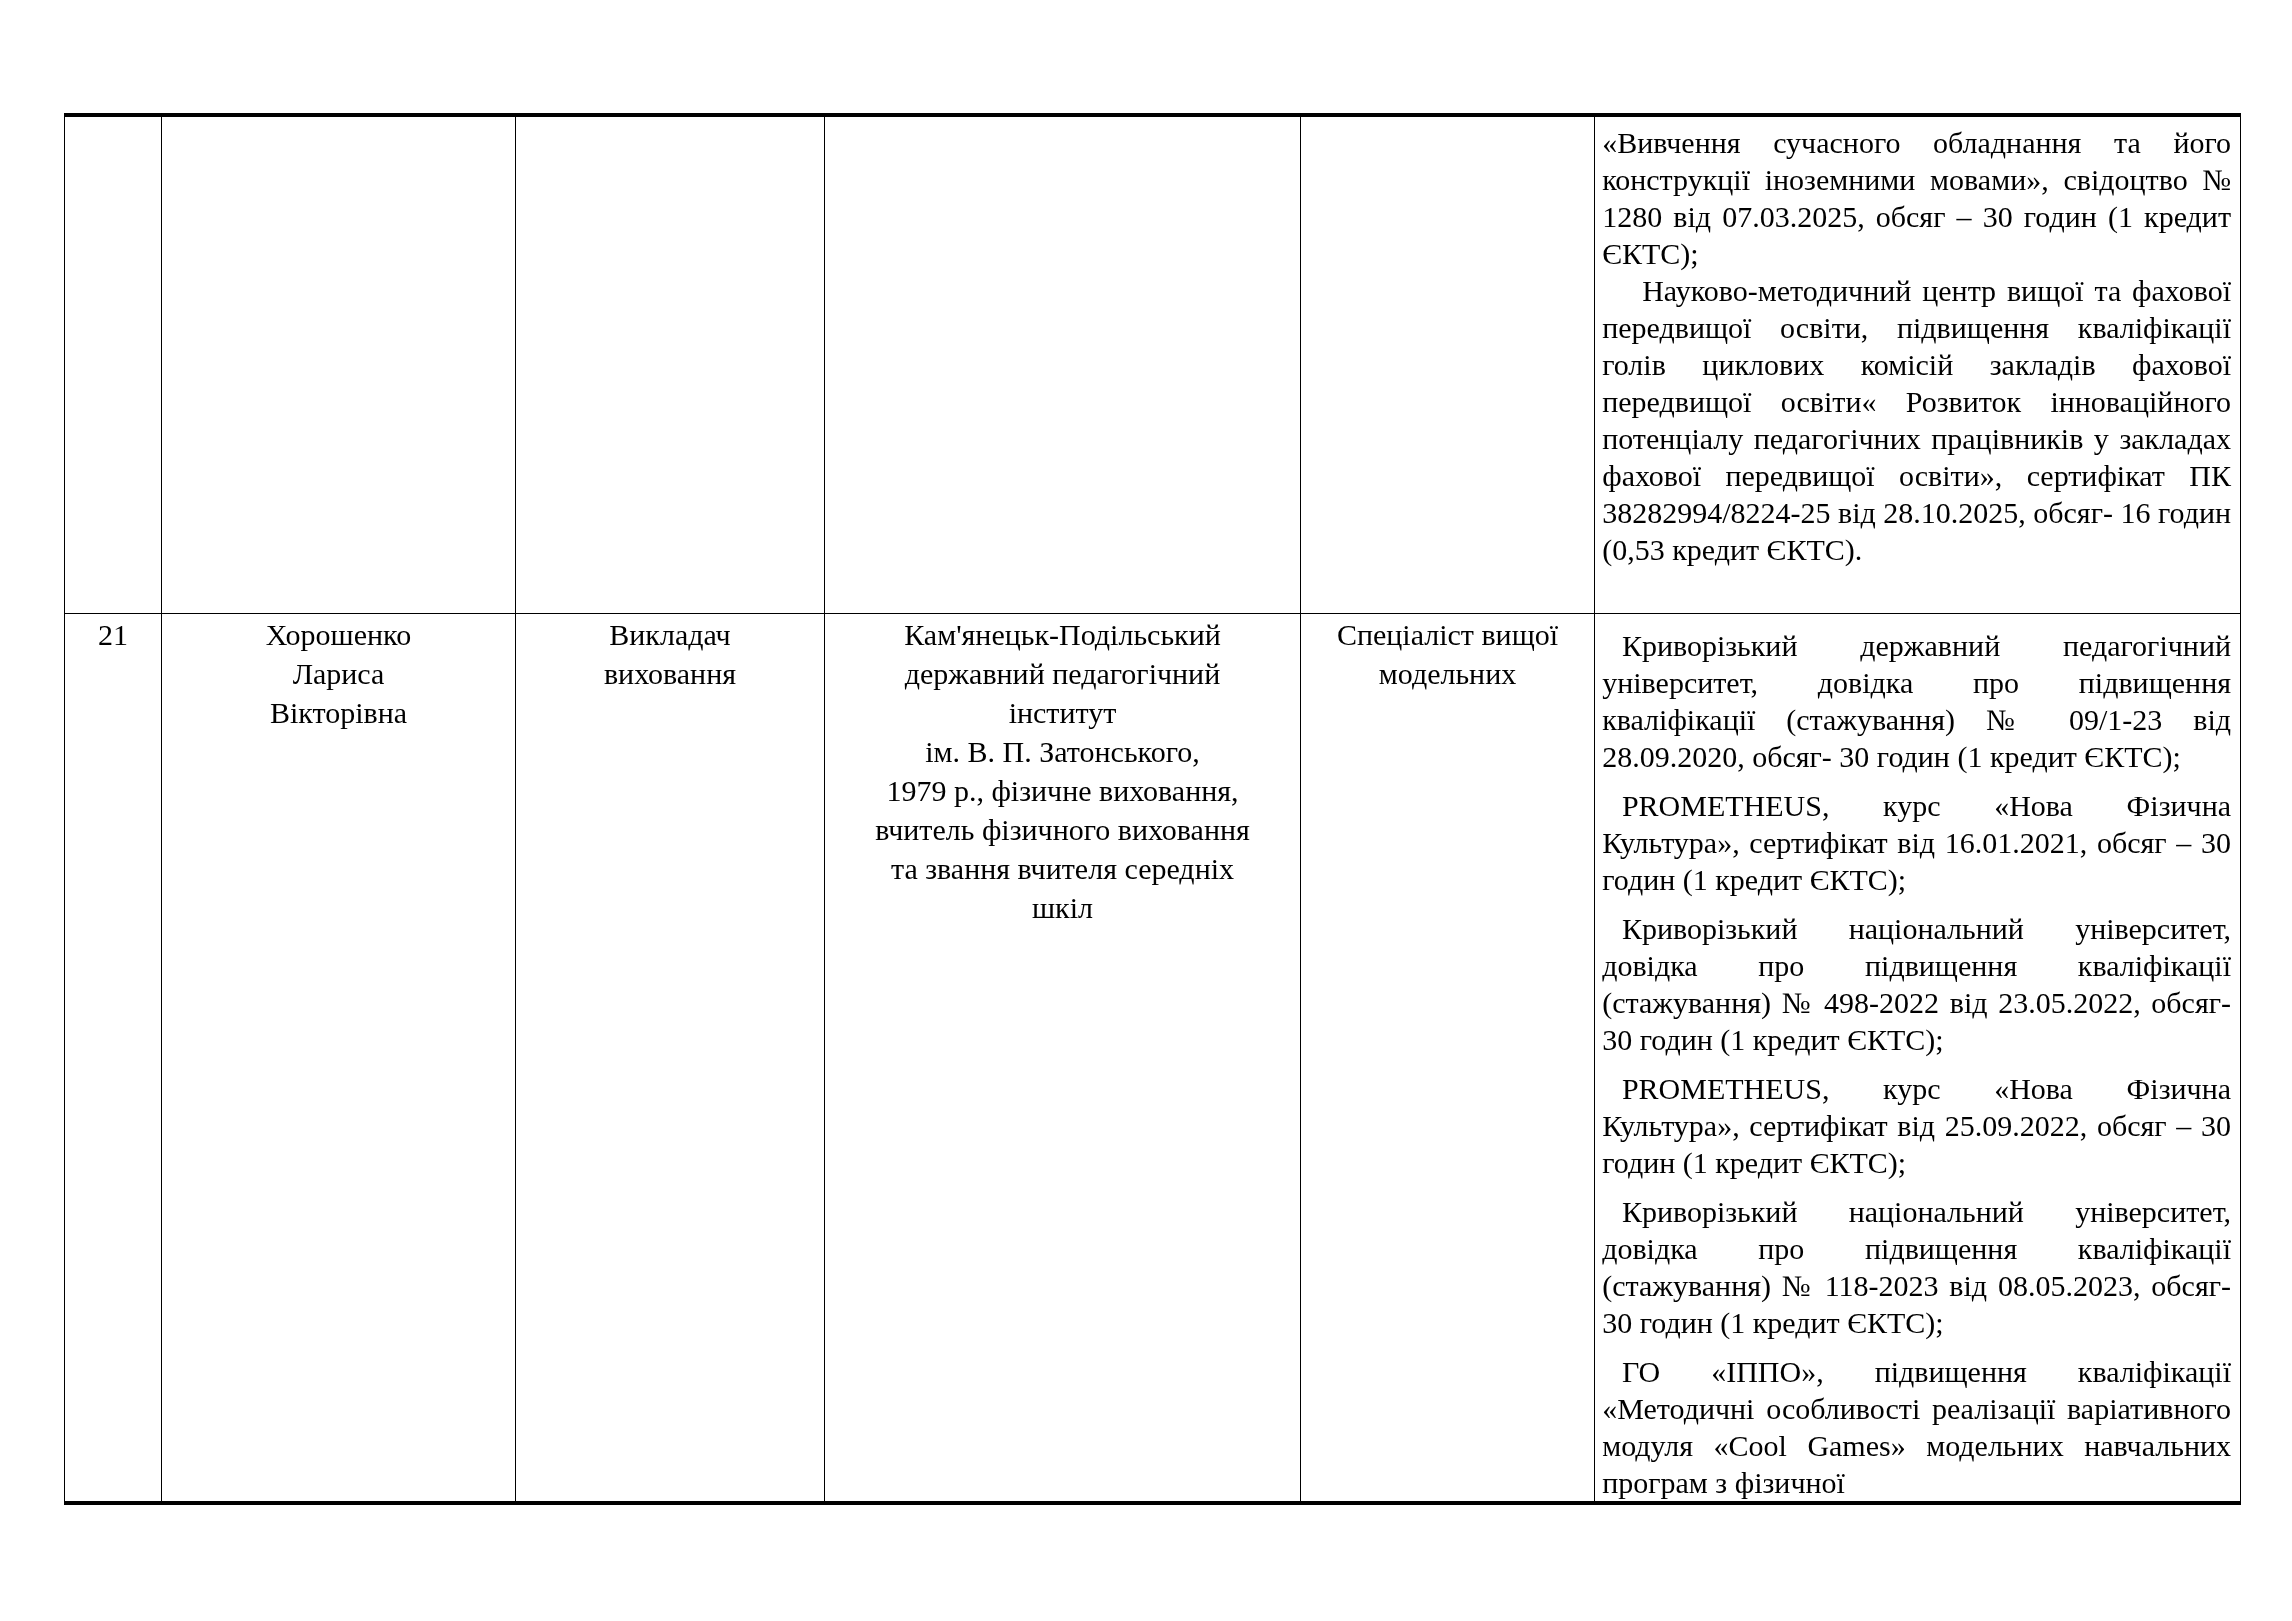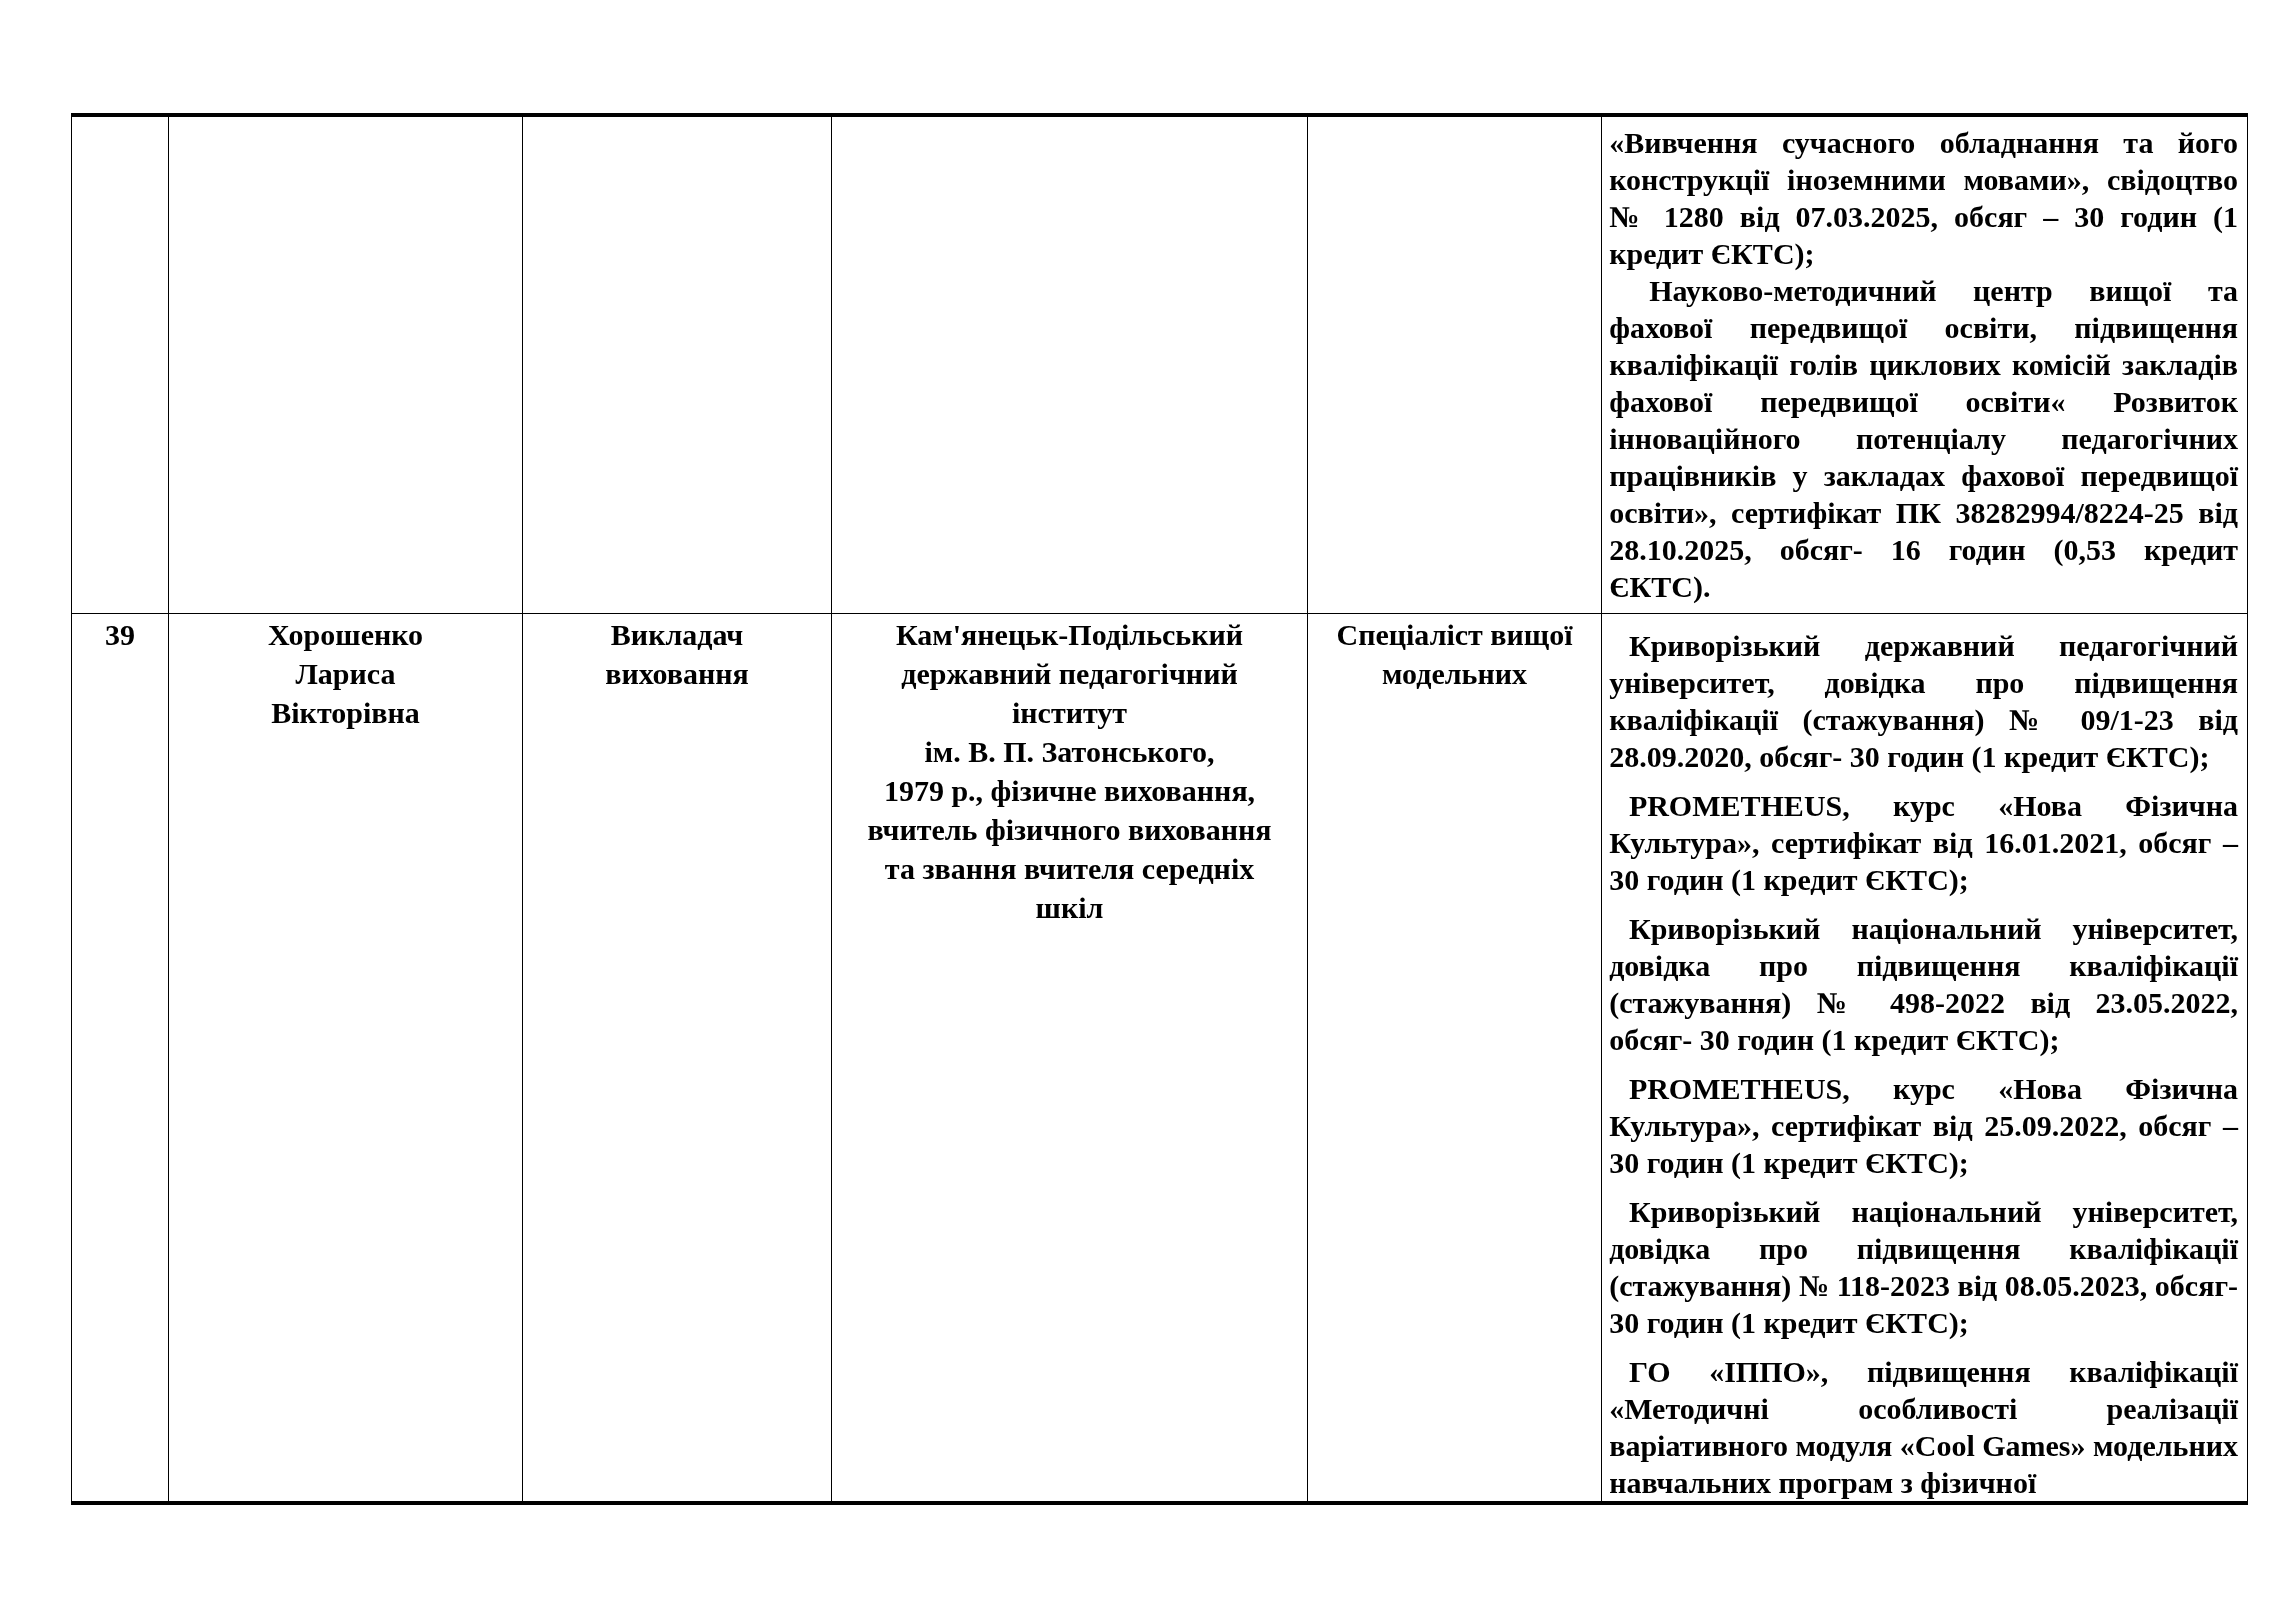--- a/index.html
+++ b/index.html
@@ -10,30 +10,29 @@
   .page {
     position: relative;
     width: 2293px;
     height: 1622px;
     background: #ffffff;
     font-family: "Liberation Serif", "DejaVu Serif", serif;
     color: #000000;
   }
   table.doc-table {
     position: absolute;
-    left: 71px;
+    left: 64px;
     top: 113px;
     width: 2174px;
     border-collapse: collapse;
     table-layout: fixed;
     border-top: 4.5px solid #000;
     border-bottom: 4.5px solid #000;
     border-left: 1.8px solid #000;
     border-right: 1.8px solid #000;
-    font-weight: bold;
   }
   td {
     border: 1.8px solid #000;
     vertical-align: top;
     font-size: 30px;
     line-height: 39px;
     padding: 1.8px 5.4px 0 5.4px;
     overflow: hidden;
   }
   tr.row-cont { height: 498px; }
@@ -77,21 +76,21 @@
         <td class="c-center"></td>
         <td class="c-center"></td>
         <td class="c-center"></td>
         <td class="c-center"></td>
         <td class="c-qual">
           <p class="para indent-none">«Вивчення сучасного обладнання та його конструкції іноземними мовами», свідоцтво № 1280 від 07.03.2025, обсяг – 30 годин (1 кредит ЄКТС);</p>
           <p class="para indent-lg">Науково-методичний центр вищої та фахової передвищої освіти, підвищення кваліфікації голів циклових комісій закладів фахової передвищої освіти« Розвиток інноваційного потенціалу педагогічних працівників у закладах фахової передвищої освіти», сертифікат ПК 38282994/8224-25 від 28.10.2025, обсяг- 16 годин (0,53 кредит ЄКТС).</p>
         </td>
       </tr>
       <tr class="row-main">
-        <td class="c-center">39</td>
+        <td class="c-center">21</td>
         <td class="c-center">Хорошенко
 Лариса
 Вікторівна</td>
         <td class="c-center">Викладач
 виховання</td>
         <td class="c-center">Кам'янецьк-Подільський
 державний педагогічний
 інститут
 ім. В. П. Затонського,
 1979 р., фізичне виховання,

